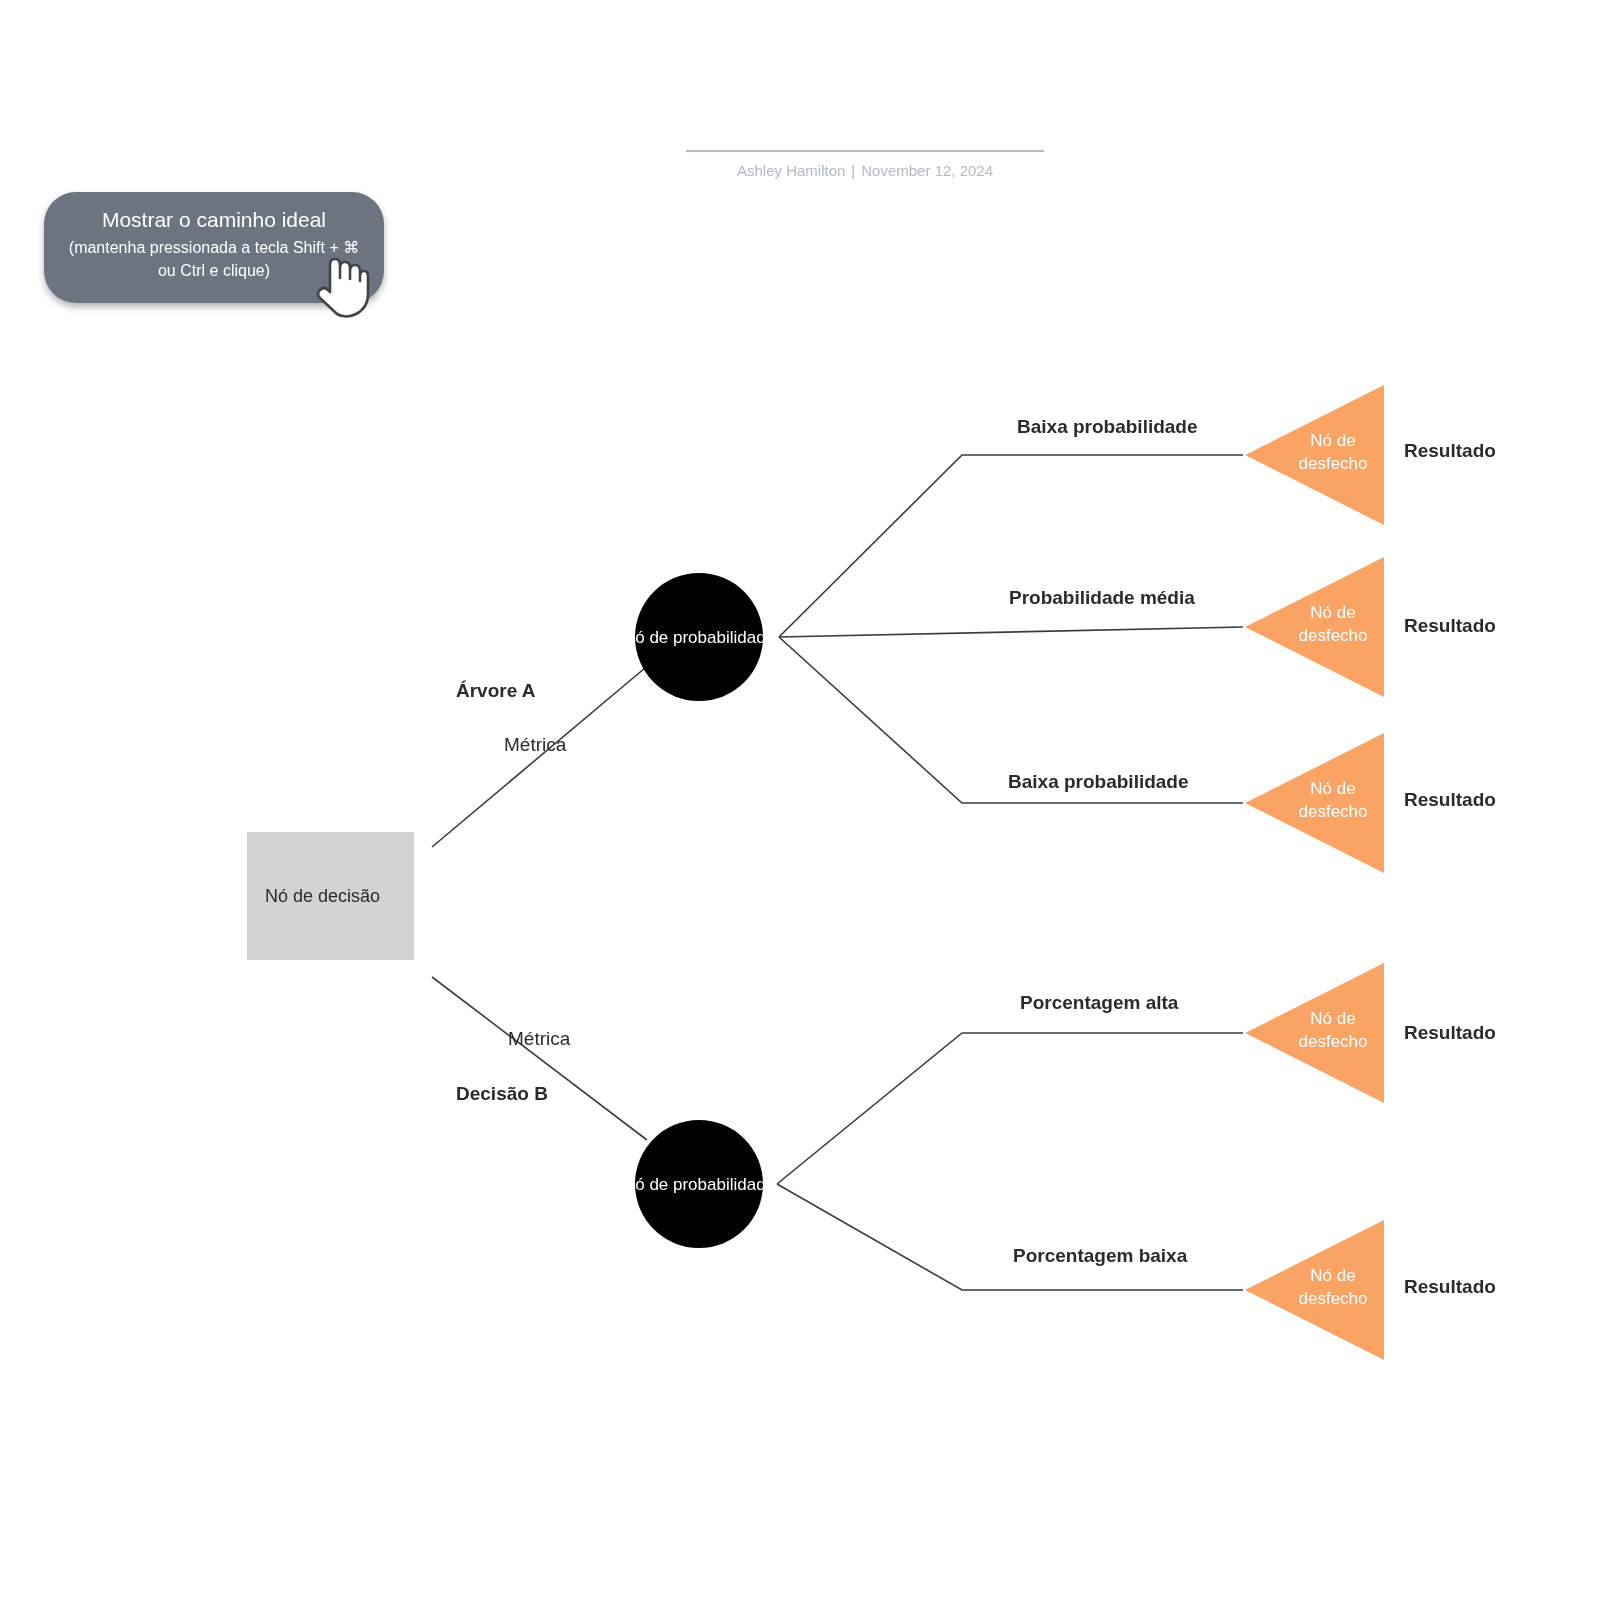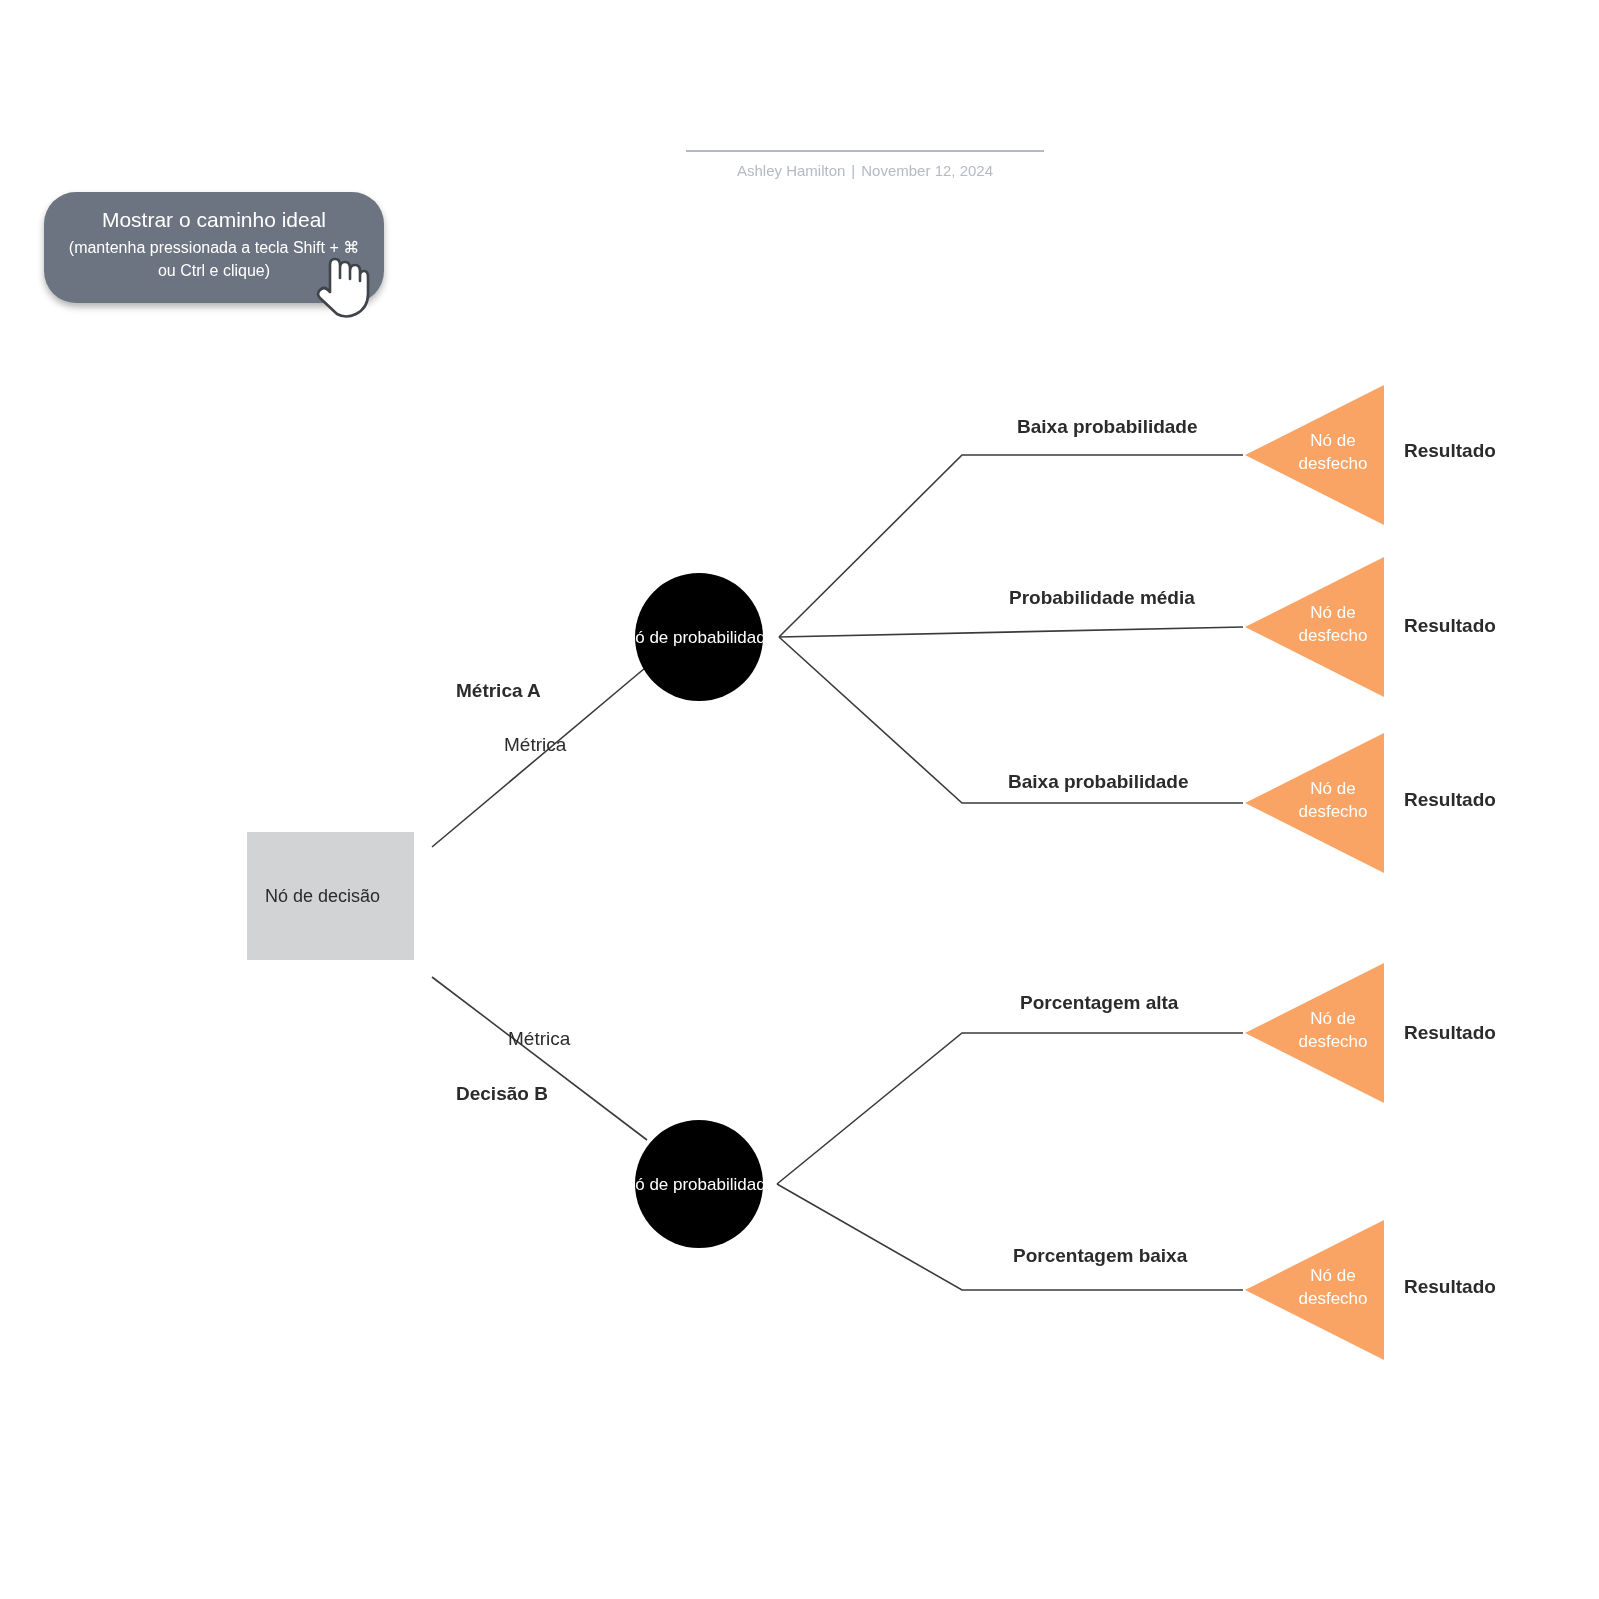--- a/index.html
+++ b/index.html
@@ -217,21 +217,21 @@
     <span>Nó de probabilidade</span>
   </span>
 </div>
 
 <div class="node-prob" style="left:635px; top:1120px;">
   <span class="label">
     <span>Nó de probabilidade</span>
   </span>
 </div>
 
-<div class="edge-label bold" style="left:456px; top:679px;">Métrica A</div>
+<div class="edge-label bold" style="left:456px; top:679px;">Árvore A</div>
 <div class="edge-label" style="left:504px; top:733px;">Métrica</div>
 <div class="edge-label" style="left:508px; top:1027px;">Métrica</div>
 <div class="edge-label bold" style="left:456px; top:1082px;">Decisão B</div>
 
 <div class="edge-label bold" style="left:1017px; top:415px;">Baixa probabilidade</div>
 <div class="edge-label bold" style="left:1009px; top:586px;">Probabilidade média</div>
 <div class="edge-label bold" style="left:1008px; top:770px;">Baixa probabilidade</div>
 <div class="edge-label bold" style="left:1020px; top:991px;">Porcentagem alta</div>
 <div class="edge-label bold" style="left:1013px; top:1244px;">Porcentagem baixa</div>
 

